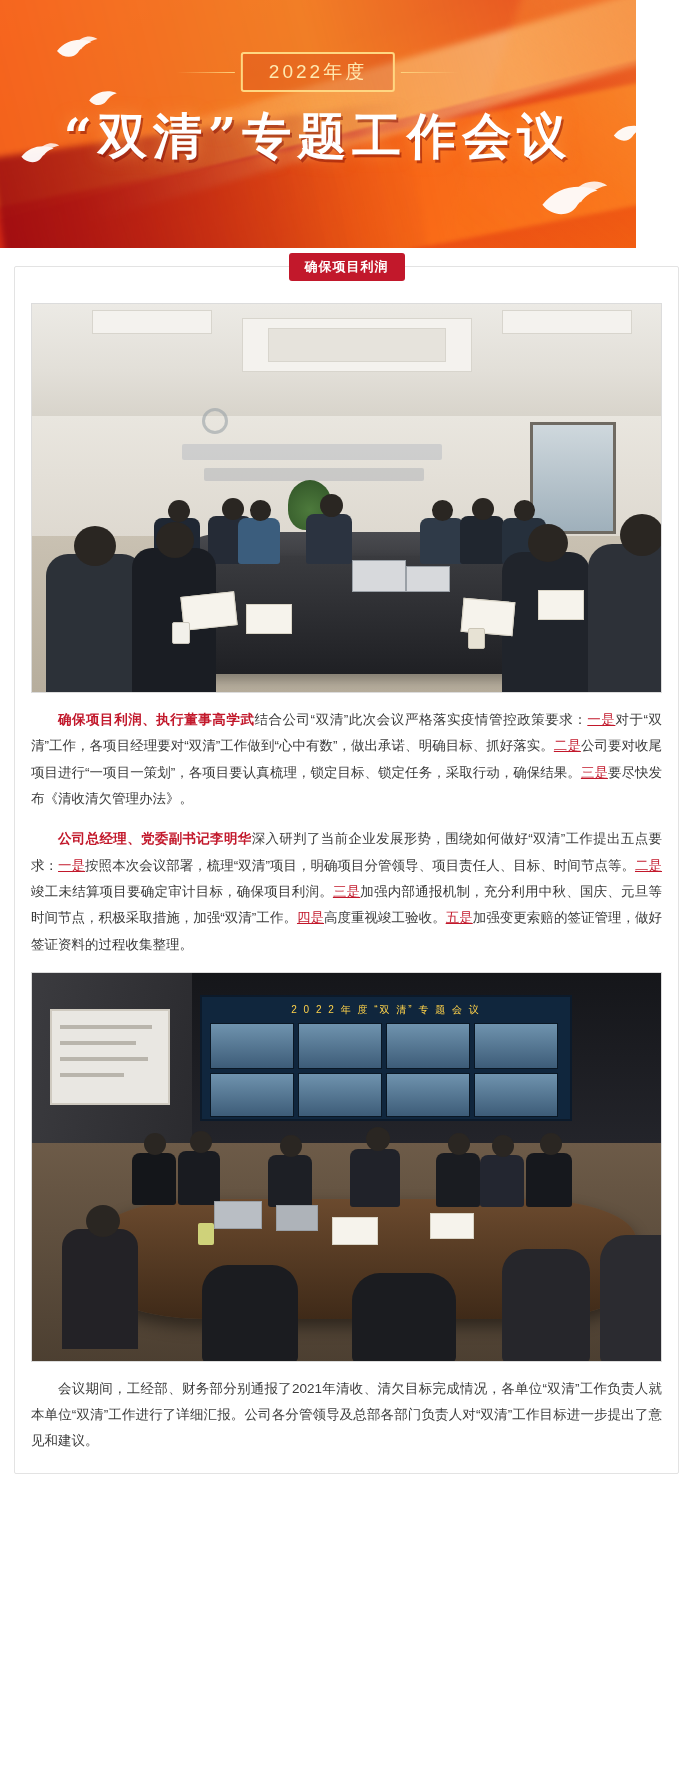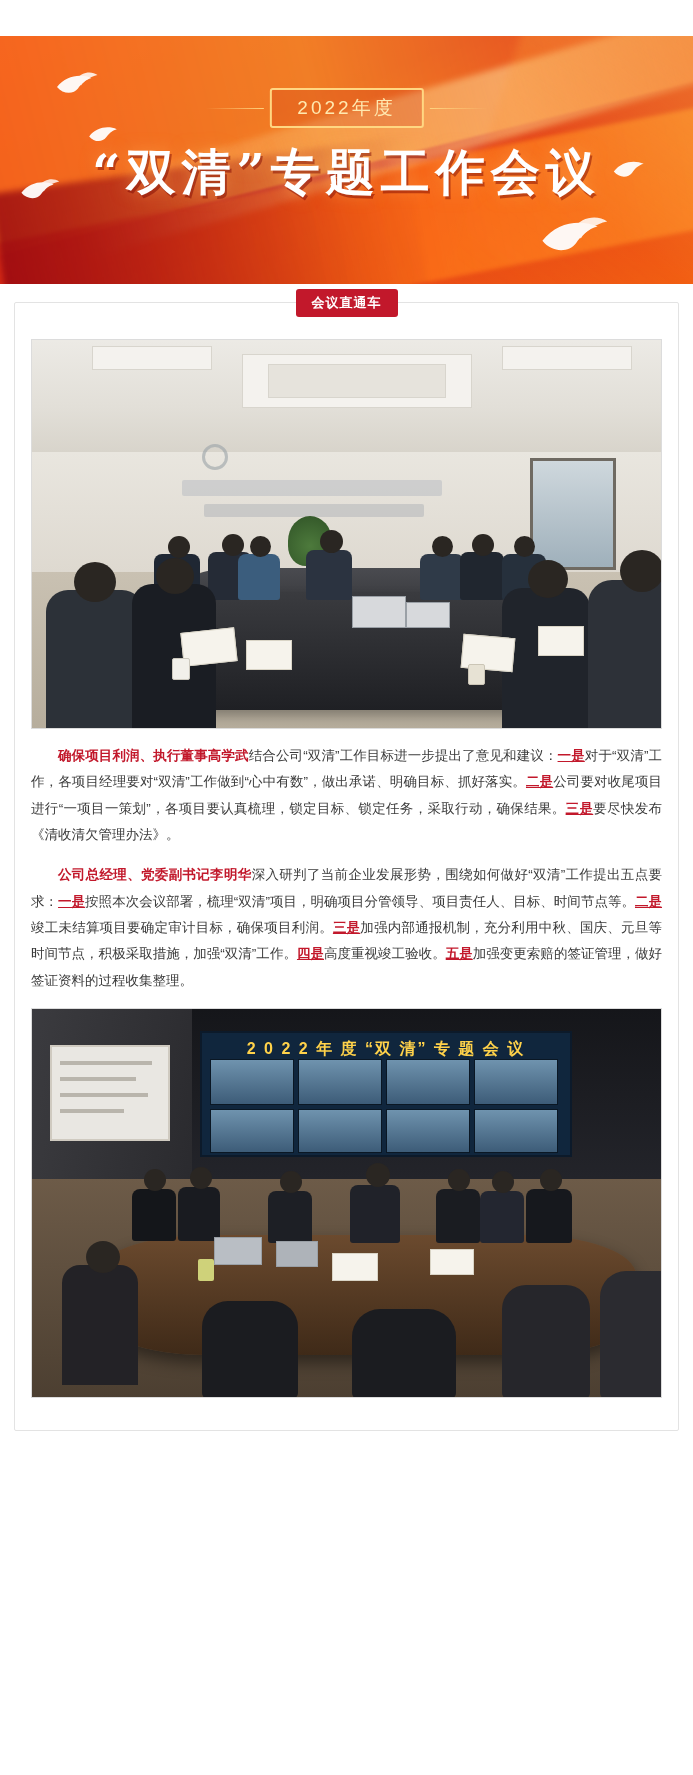--- a/index.html
+++ b/index.html
@@ -16,25 +16,24 @@
   .page {
     width: 693px;
     position: relative;
     background: #ffffff;
     overflow: hidden;
   }
 
   
   .banner {
     position: relative;
-    width: 693px;
+    width: 636px;
     height: 248px;
     overflow: hidden;
     background: linear-gradient(160deg, #d2142a 0%, #c2101f 35%, #e03a18 60%, #f05a12 100%);
-    margin-top: 36px;
   }
   .banner .swoosh1 {
     position: absolute;
     width: 1100px; height: 260px;
     left: -250px; top: -120px;
     background: linear-gradient(90deg, rgba(255,90,20,.95), rgba(255,160,40,.85), rgba(235,40,30,.6));
     transform: rotate(-14deg);
     filter: blur(1px);
     opacity: .9;
   }
@@ -146,21 +145,21 @@
     text-indent: 2em;
     color: #3b3b3b;
   }
   p.para:last-child { margin-bottom: 0; }
   .hl-red {
     color: #c2182b;
     font-weight: bold;
   }
   .hl-red-u {
     color: #c2182b;
-    font-weight: bold;
+    font-weight: normal;
     text-decoration: underline;
   }
 
   
   .photo {
     margin: 10px 0 14px 0;
     width: 100%;
     border: 1px solid #dcdcdc;
     position: relative;
     overflow: hidden;
@@ -241,23 +240,23 @@
   }
   .p2-screen {
     position: absolute; left: 168px; top: 22px; width: 372px; height: 126px;
     background: #10263d;
     border: 2px solid #0c1a2a;
   }
   .p2-screen-title {
     position: absolute; left: 0; right: 0; top: 6px;
     text-align: center;
     color: #ffd24a;
-    font-size: 16px;
+    font-size: 10px;
     letter-spacing: 2px;
-    font-weight: bold;
+    font-weight: normal;
     white-space: nowrap;
   }
   .p2-tile {
     position: absolute;
     background: linear-gradient(180deg, #6f93ae, #3d5c78);
     border: 1px solid #0a1724;
   }
   .p2-sidewall {
     position: absolute; left: 0; top: 0; width: 160px; height: 200px;
     background: linear-gradient(100deg, #3b3b3f, #2a2a2e);
@@ -318,21 +317,21 @@
       <path d="M2 24 C14 8, 34 6, 48 12 C40 14, 34 20, 30 26 C24 34, 10 34, 2 24 Z" fill="#ffffff"></path>
     </svg>
 
     <div class="year-badge">2022年度</div>
     <div class="banner-title">“双清”专题工作会议</div>
   </div>
 
   <div class="content">
     <div class="card">
 
-      <div class="section-chip">会议直通车</div>
+      <div class="section-chip">确保项目利润</div>
 
 
       <div class="photo photo-1">
         <div class="p1-ceiling"></div>
         <div class="p1-panel" style="left:210px; top:14px; width:230px; height:54px;"></div>
         <div class="p1-panel" style="left:236px; top:24px; width:178px; height:34px; background:#e6e3dc;"></div>
         <div class="p1-panel" style="left:60px; top:6px; width:120px; height:24px;"></div>
         <div class="p1-panel" style="left:470px; top:6px; width:130px; height:24px;"></div>
         <div class="p1-wall"></div>
         <div class="p1-logo-mark"></div>
@@ -371,21 +370,21 @@
         <div class="doc" style="left:150px; top:290px; width:54px; height:34px; transform:rotate(-6deg);"></div>
         <div class="doc" style="left:214px; top:300px; width:46px; height:30px;"></div>
         <div class="doc" style="left:430px; top:296px; width:52px; height:34px; transform:rotate(5deg);"></div>
         <div class="doc" style="left:506px; top:286px; width:46px; height:30px;"></div>
         <div class="laptop" style="left:320px; top:256px; width:54px; height:32px;"></div>
         <div class="laptop" style="left:374px; top:262px; width:44px; height:26px;"></div>
         <div style="position:absolute; left:140px; top:318px; width:18px; height:22px; background:#f2f0ea; border:1px solid #ccc8bd; border-radius:2px;"></div>
         <div style="position:absolute; left:436px; top:324px; width:17px; height:21px; background:#e7e2d4; border:1px solid #cbc5b6; border-radius:2px;"></div>
       </div>
 
-      <p class="para"><span class="hl-red">确保项目利润、执行董事高学武</span><span>结合公司“双清”工作目标进一步提出了意见和建议：</span><span class="hl-red-u">一是</span><span>对于“双清”工作，各项目经理要对“双清”工作做到“心中有数”，做出承诺、明确目标、抓好落实。</span><span class="hl-red-u">二是</span><span>公司要对收尾项目进行“一项目一策划”，各项目要认真梳理，锁定目标、锁定任务，采取行动，确保结果。</span><span class="hl-red-u">三是</span><span>要尽快发布《清收清欠管理办法》。</span></p>
+      <p class="para"><span class="hl-red">确保项目利润、执行董事高学武</span><span>结合公司“双清”此次会议严格落实疫情管控政策要求：</span><span class="hl-red-u">一是</span><span>对于“双清”工作，各项目经理要对“双清”工作做到“心中有数”，做出承诺、明确目标、抓好落实。</span><span class="hl-red-u">二是</span><span>公司要对收尾项目进行“一项目一策划”，各项目要认真梳理，锁定目标、锁定任务，采取行动，确保结果。</span><span class="hl-red-u">三是</span><span>要尽快发布《清收清欠管理办法》。</span></p>
 
       <p class="para"><span class="hl-red">公司总经理、党委副书记李明华</span><span>深入研判了当前企业发展形势，围绕如何做好“双清”工作提出五点要求：</span><span class="hl-red-u">一是</span><span>按照本次会议部署，梳理“双清”项目，明确项目分管领导、项目责任人、目标、时间节点等。</span><span class="hl-red-u">二是</span><span>竣工未结算项目要确定审计目标，确保项目利润。</span><span class="hl-red-u">三是</span><span>加强内部通报机制，充分利用中秋、国庆、元旦等时间节点，积极采取措施，加强“双清”工作。</span><span class="hl-red-u">四是</span><span>高度重视竣工验收。</span><span class="hl-red-u">五是</span><span>加强变更索赔的签证管理，做好签证资料的过程收集整理。</span></p>
 
       <div class="photo photo-2">
         <div class="p2-wall"></div>
         <div class="p2-screen">
           <div class="p2-screen-title">2 0 2 2 年 度 “双 清” 专 题 会 议</div>
           <div class="p2-tile" style="left:8px; top:26px; width:84px; height:46px;"></div>
           <div class="p2-tile" style="left:96px; top:26px; width:84px; height:46px;"></div>
           <div class="p2-tile" style="left:184px; top:26px; width:84px; height:46px;"></div>
@@ -427,18 +426,19 @@
         <div class="chair" style="left:470px; top:276px; width:88px; height:114px; border-radius:24px 24px 6px 6px; background:#26262b;"></div>
         <div class="chair" style="left:568px; top:262px; width:96px; height:128px; border-radius:26px 26px 6px 6px; background:#2b2b30;"></div>
 
         <div class="laptop" style="left:182px; top:228px; width:48px; height:28px; background:#b9bec4;"></div>
         <div class="laptop" style="left:244px; top:232px; width:42px; height:26px; background:#aeb3b9;"></div>
         <div class="doc" style="left:300px; top:244px; width:46px; height:28px;"></div>
         <div class="doc" style="left:398px; top:240px; width:44px; height:26px;"></div>
         <div style="position:absolute; left:166px; top:250px; width:16px; height:22px; background:#cfd27a; border-radius:2px;"></div>
       </div>
 
+      <p class="para"><span>会议期间，工经部、财务部分别通报了2021年清收、清欠目标完成情况，各单位“双清”工作负责人就本单位“双清”工作进行了详细汇报。公司各分管领导及总部各部门负责人对“双清”工作目标进一步提出了意见和建议。</span></p>
 
     </div>
   </div>
 
   <div class="footer-space"></div>
 </div>
 
 </body></html>

